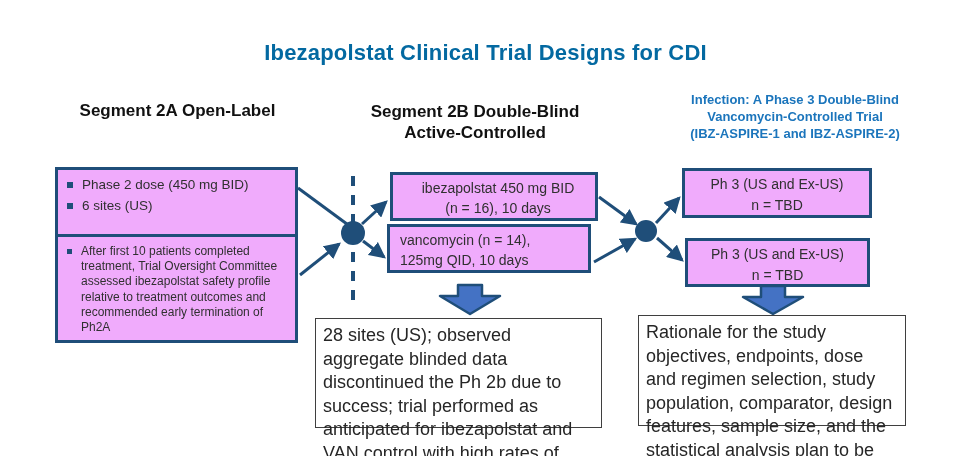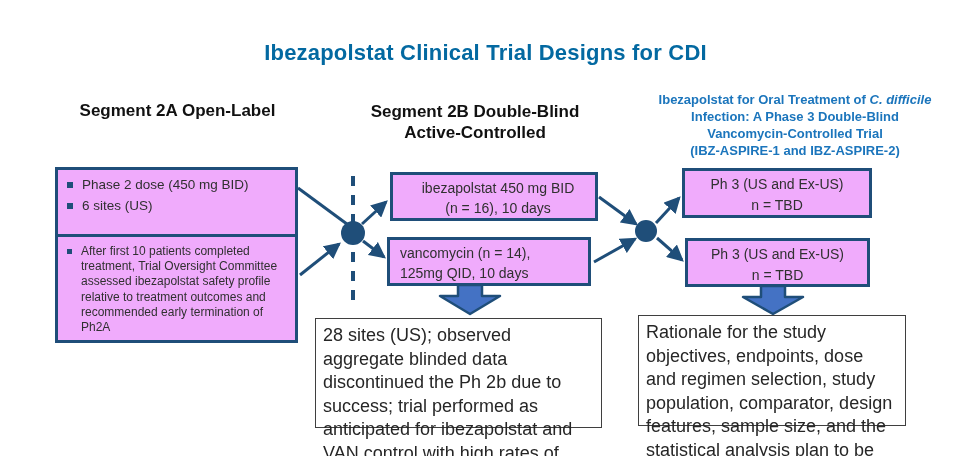--- a/index.html
+++ b/index.html
@@ -75,21 +75,20 @@
   <div class="abs slide-title">Ibezapolstat Clinical Trial Designs for CDI</div>
 
   <div class="abs col-heading h-2a">Segment 2A Open-Label</div>
 
   <div class="abs col-heading h-2b">
     <div>Segment 2B Double-Blind</div>
     <div>Active-Controlled</div>
   </div>
 
   <div class="abs col-heading h-ph3">
-    <div><span>Ibezapolstat for Oral Treatment of </span><i>C. difficile</i></div>
     <div>Infection: A Phase 3 Double-Blind</div>
     <div>Vancomycin-Controlled Trial</div>
     <div>(IBZ-ASPIRE-1 and IBZ-ASPIRE-2)</div>
   </div>
 
   <div class="abs blue-box b-lg" style="left:55px;top:167px;width:243px;height:70px;padding:5px 4px 0 9px;">
     <div class="bullets">
       <div class="bullet-row">
         <span class="bullet-sq"></span>
         <span>Phase 2 dose (450 mg BID)</span>
@@ -106,21 +105,21 @@
       <span class="bullet-sq"></span>
       <span>After first 10 patients completed treatment, Trial Oversight Committee assessed ibezapolstat safety profile relative to treatment outcomes and recommended early termination of Ph2A</span>
     </div>
   </div>
 
   <div class="abs blue-box arm-box" style="left:390px;top:172px;width:208px;height:49px;text-align:center;">
     <div>ibezapolstat 450 mg BID</div>
     <div>(n = 16), 10 days</div>
   </div>
 
-  <div class="abs blue-box arm-box" style="left:387px;top:237px;width:204px;height:49px;">
+  <div class="abs blue-box arm-box" style="left:387px;top:224px;width:204px;height:49px;">
     <div>vancomycin (n = 14),</div>
     <div>125mg QID, 10 days</div>
   </div>
 
   <div class="abs blue-box ph3-box" style="left:682px;top:168px;width:190px;height:50px;">
     <div>Ph 3 (US and Ex-US)</div>
     <div>n = TBD</div>
   </div>
 
   <div class="abs blue-box ph3-box" style="left:685px;top:238px;width:185px;height:49px;">

